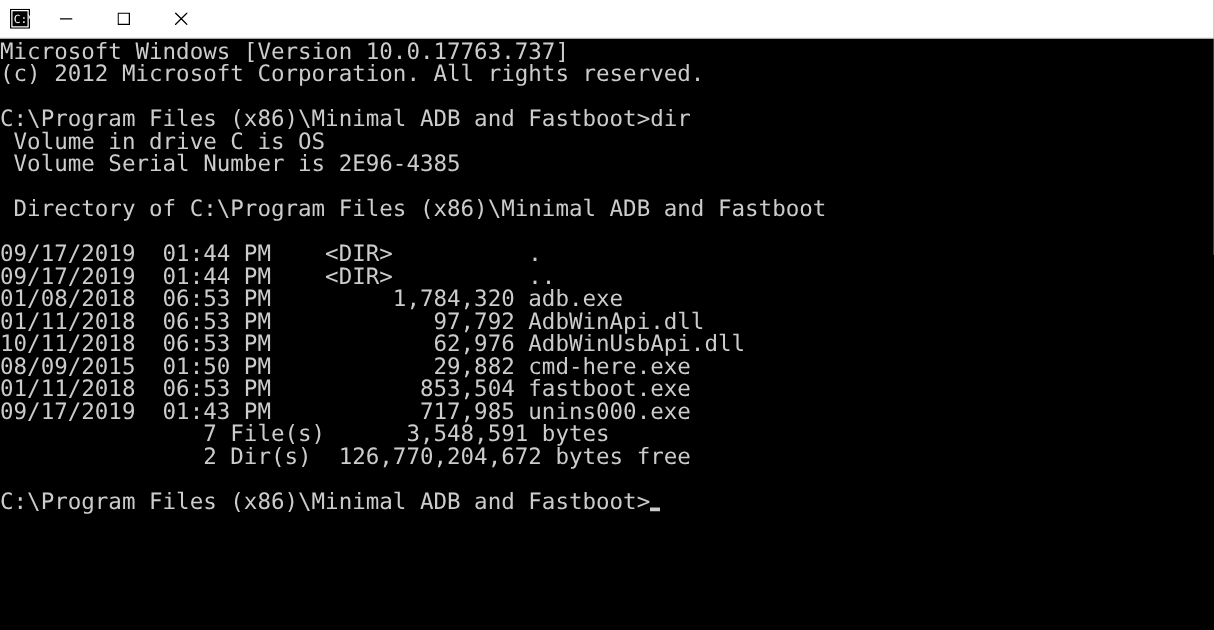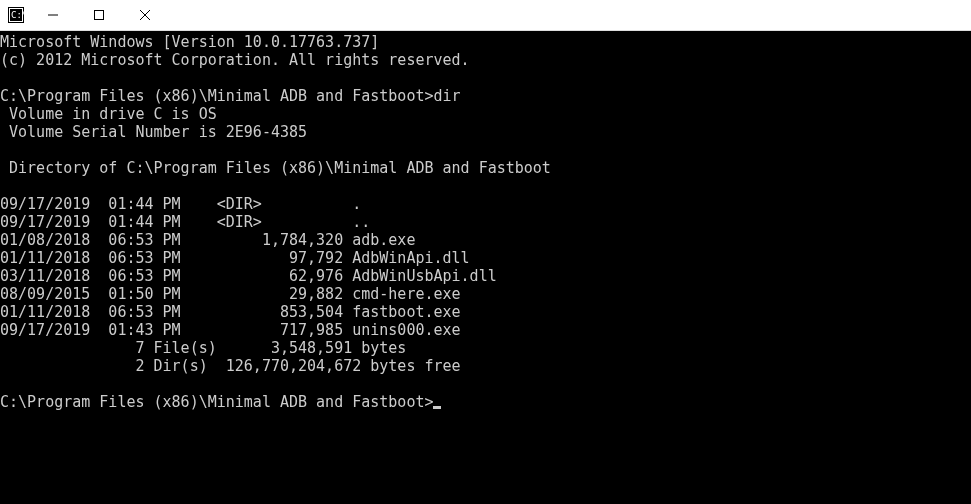--- a/index.html
+++ b/index.html
@@ -54,21 +54,21 @@
     align-items: center;
     justify-content: center;
     color: #000;
   }
   .titlebar .ctrl svg { display:block; }
   .terminal {
     flex: 1 1 auto;
     background: #000;
     color: #ccc;
     font-family: Consolas, "Lucida Console", monospace;
-    font-size: 15px;
+    font-size: 18px;
     line-height: 18px;
     padding: 2px 0 0 0;
     box-sizing: border-box;
     overflow: hidden;
     position: relative;
   }
   .terminal pre {
     margin: 0;
     white-space: pre;
     font-family: inherit;
@@ -125,21 +125,21 @@
 <pre><span>C:\Program Files (x86)\Minimal ADB and Fastboot&gt;</span><span>dir</span></pre>
 <pre> Volume in drive C is OS</pre>
 <pre> Volume Serial Number is 2E96-4385</pre>
 <pre> </pre>
 <pre> Directory of C:\Program Files (x86)\Minimal ADB and Fastboot</pre>
 <pre> </pre>
 <pre>09/17/2019  01:44 PM    &lt;DIR&gt;          .</pre>
 <pre>09/17/2019  01:44 PM    &lt;DIR&gt;          ..</pre>
 <pre>01/08/2018  06:53 PM         1,784,320 adb.exe</pre>
 <pre>01/11/2018  06:53 PM            97,792 AdbWinApi.dll</pre>
-<pre>03/11/2018  06:53 PM            62,976 AdbWinUsbApi.dll</pre>
+<pre>10/11/2018  06:53 PM            62,976 AdbWinUsbApi.dll</pre>
 <pre>08/09/2015  01:50 PM            29,882 cmd-here.exe</pre>
 <pre>01/11/2018  06:53 PM           853,504 fastboot.exe</pre>
 <pre>09/17/2019  01:43 PM           717,985 unins000.exe</pre>
 <pre>               7 File(s)      3,548,591 bytes</pre>
 <pre>               2 Dir(s)  126,770,204,672 bytes free</pre>
 <pre> </pre>
 <pre class="prompt-line"><span>C:\Program Files (x86)\Minimal ADB and Fastboot&gt;</span><span class="cursor"></span></pre>
   </div>
 </div>
 

